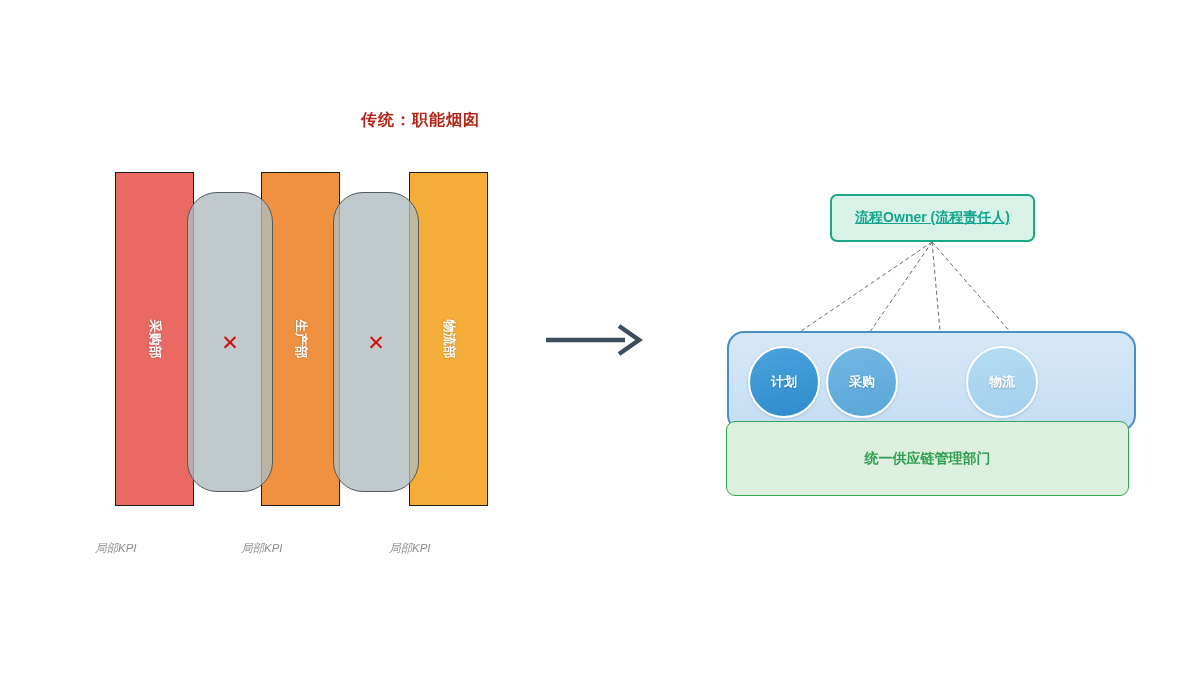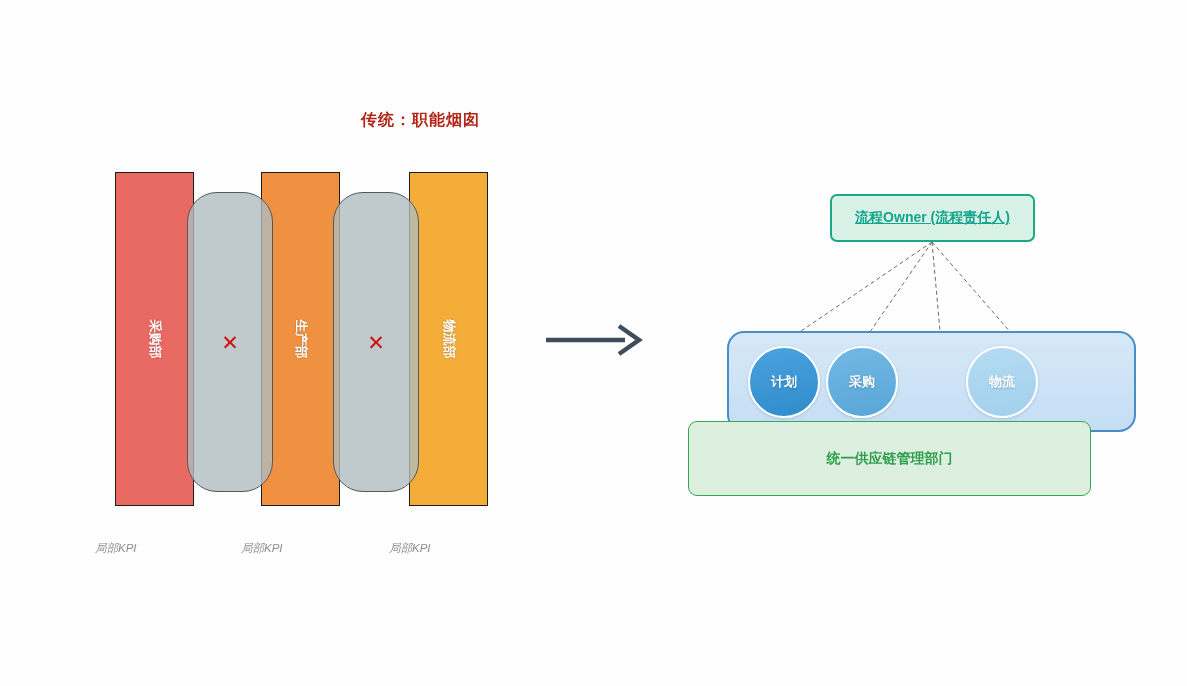--- a/index.html
+++ b/index.html
@@ -205,21 +205,21 @@
     text-shadow: 0 1px 2px rgba(0,0,0,0.22);
     box-shadow: 0 1px 3px rgba(35,80,120,0.22);
   }
   #proc-0 { left: 19px;  background: linear-gradient(170deg,#4aa2dd 0%, #2f8ccb 100%); }
   #proc-1 { left: 97px;  background: linear-gradient(170deg,#73b8e4 0%, #58a6d8 100%); }
   #proc-2 { left: 175px; background: linear-gradient(170deg,#96cbeb 0%, #7fbde4 100%); }
   #proc-3 { left: 237px; background: linear-gradient(170deg,#b4dbf2 0%, #a2d0ee 100%); }
 
   #dept-box {
     position: absolute;
-    left: 688px;
+    left: 726px;
     top: 421px;
     width: 403px;
     height: 75px;
     box-sizing: border-box;
     border: 1.6px solid #32a852;
     border-radius: 9px;
     background: #ddf0e0;
     display: flex;
     align-items: center;
     justify-content: center;

